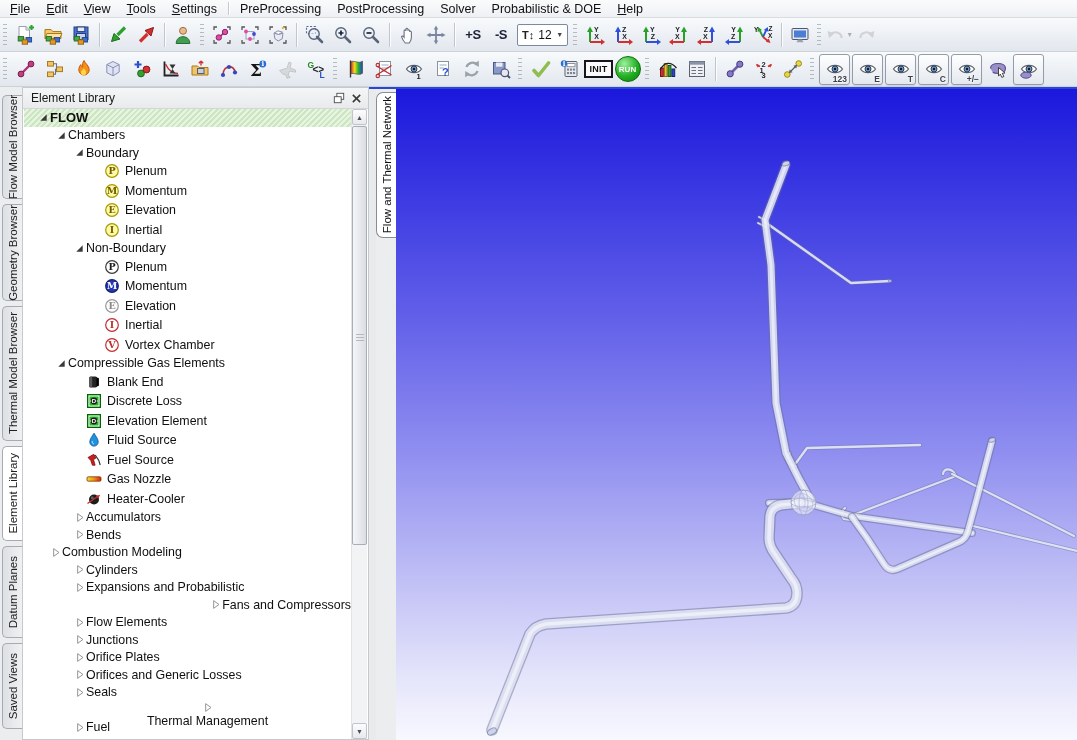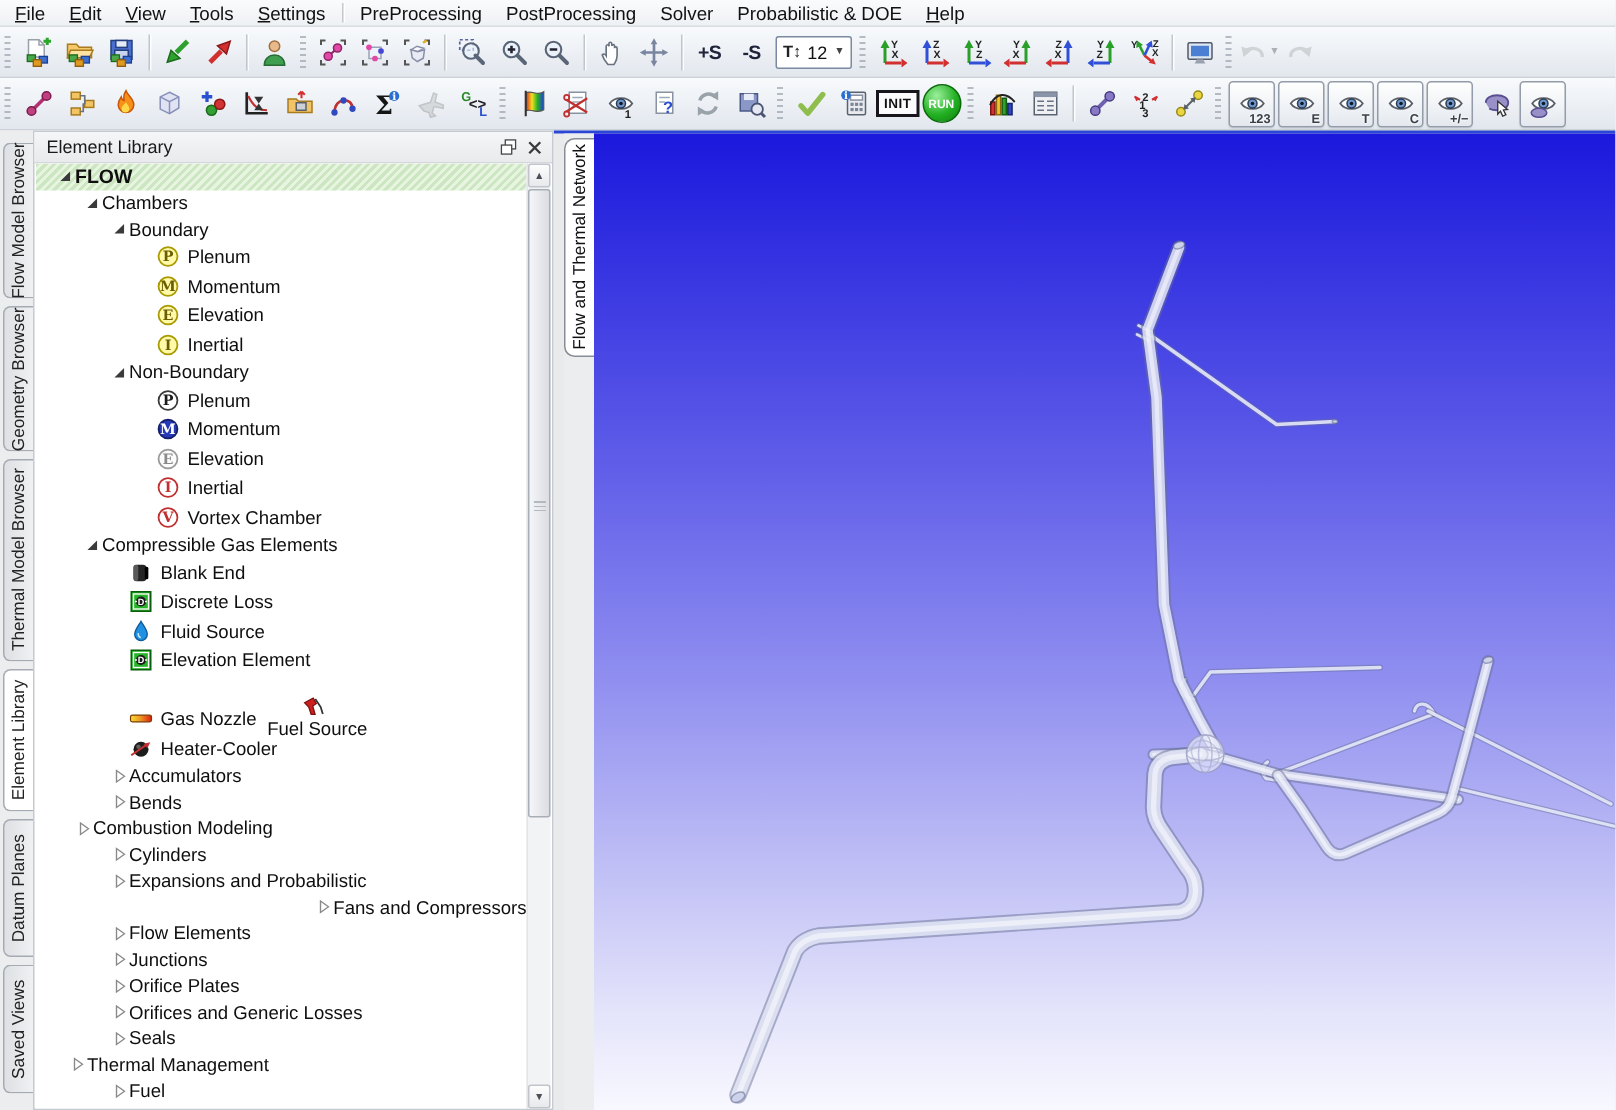--- a/index.html
+++ b/index.html
@@ -886,40 +886,40 @@
               <text x="8" y="10.2" font-size="6" font-weight="bold" fill="#fff" text-anchor="middle">D</text>
               <path d="M4 8h1.3M10.7 8H12" stroke="#fff" stroke-width="1"></path>
             </svg>
           </span>
           <span class="tlabel">Discrete Loss</span>
         </div>
         <div class="trow row-icon" style="padding-left: 48px;">
           <span class="arrow"></span>
           <span class="ticon">
             <svg width="20" height="20" viewBox="0 0 16 16">
-              <path d="M8 1.2C9.9 4.4 12.2 7 12.2 9.9a4.2 4.2 0 11-8.4 0C3.8 7 6.1 4.4 8 1.2z" fill="#2090e0" stroke="#0f5c9a" stroke-width="0.9"></path>
-              <path d="M6.2 9c-.2 1.5.5 2.7 1.7 3.1" stroke="#bfe6ff" stroke-width="1" fill="none"></path>
-            </svg>
-          </span>
-          <span class="tlabel">Fluid Source</span>
-        </div>
-        <div class="trow row-icon" style="padding-left: 48px;">
-          <span class="arrow"></span>
-          <span class="ticon">
-            <svg width="20" height="20" viewBox="0 0 16 16">
               <rect x="1.5" y="1.5" width="13" height="13" fill="#28b428" stroke="#0a600a"></rect>
               <rect x="3" y="3" width="10" height="10" fill="none" stroke="#fff" stroke-width="0.9"></rect>
               <circle cx="8" cy="8" r="3.4" fill="#1c1c1c"></circle>
               <text x="8" y="10.2" font-size="6" font-weight="bold" fill="#fff" text-anchor="middle">D</text>
               <path d="M4 8h1.3M10.7 8H12" stroke="#fff" stroke-width="1"></path>
             </svg>
           </span>
           <span class="tlabel">Elevation Element</span>
         </div>
-        <div class="trow row-icon" style="padding-left: 48px; flex-direction: column;">
+        <div class="trow row-icon" style="padding-left: 48px;">
+          <span class="arrow"></span>
+          <span class="ticon">
+            <svg width="20" height="20" viewBox="0 0 16 16">
+              <path d="M8 1.2C9.9 4.4 12.2 7 12.2 9.9a4.2 4.2 0 11-8.4 0C3.8 7 6.1 4.4 8 1.2z" fill="#2090e0" stroke="#0f5c9a" stroke-width="0.9"></path>
+              <path d="M6.2 9c-.2 1.5.5 2.7 1.7 3.1" stroke="#bfe6ff" stroke-width="1" fill="none"></path>
+            </svg>
+          </span>
+          <span class="tlabel">Fluid Source</span>
+        </div>
+        <div class="trow row-icon" style="padding-left: 48px;">
           <span class="arrow"></span>
           <span class="ticon">
             <svg width="20" height="20" viewBox="0 0 16 16">
               <path d="M2 5.5l5.8-3.2 2.1 3.8-2.4 1.5 1.6 5.6H6.4L4.8 8.4z" fill="#cc2020" stroke="#7a0e0e" stroke-width="0.8"></path>
               <path d="M9.2 3l3.6 5.4 1.4 4.6" fill="none" stroke="#333" stroke-width="1.2"></path>
             </svg>
           </span>
           <span class="tlabel">Fuel Source</span>
         </div>
         <div class="trow row-icon" style="padding-left: 48px;">
@@ -1031,21 +1031,21 @@
           <span class="tlabel">Orifices and Generic Losses</span>
         </div>
         <div class="trow row-plain" style="padding-left: 48px;">
           <span class="arrow">
             <svg width="11" height="11" viewBox="0 0 12 12">
               <polygon points="4,1.8 4,10.2 9.8,6" fill="#fff" stroke="#8a8a8a"></polygon>
             </svg>
           </span>
           <span class="tlabel">Seals</span>
         </div>
-        <div class="trow row-plain" style="padding-left: 20px;">
+        <div class="trow row-plain" style="padding-left: 40px; flex-direction: column;">
           <span class="arrow">
             <svg width="11" height="11" viewBox="0 0 12 12">
               <polygon points="4,1.8 4,10.2 9.8,6" fill="#fff" stroke="#8a8a8a"></polygon>
             </svg>
           </span>
           <span class="tlabel">Thermal Management</span>
         </div>
         <div class="trow row-plain" style="padding-left: 48px;">
           <span class="arrow">
             <svg width="11" height="11" viewBox="0 0 12 12">

